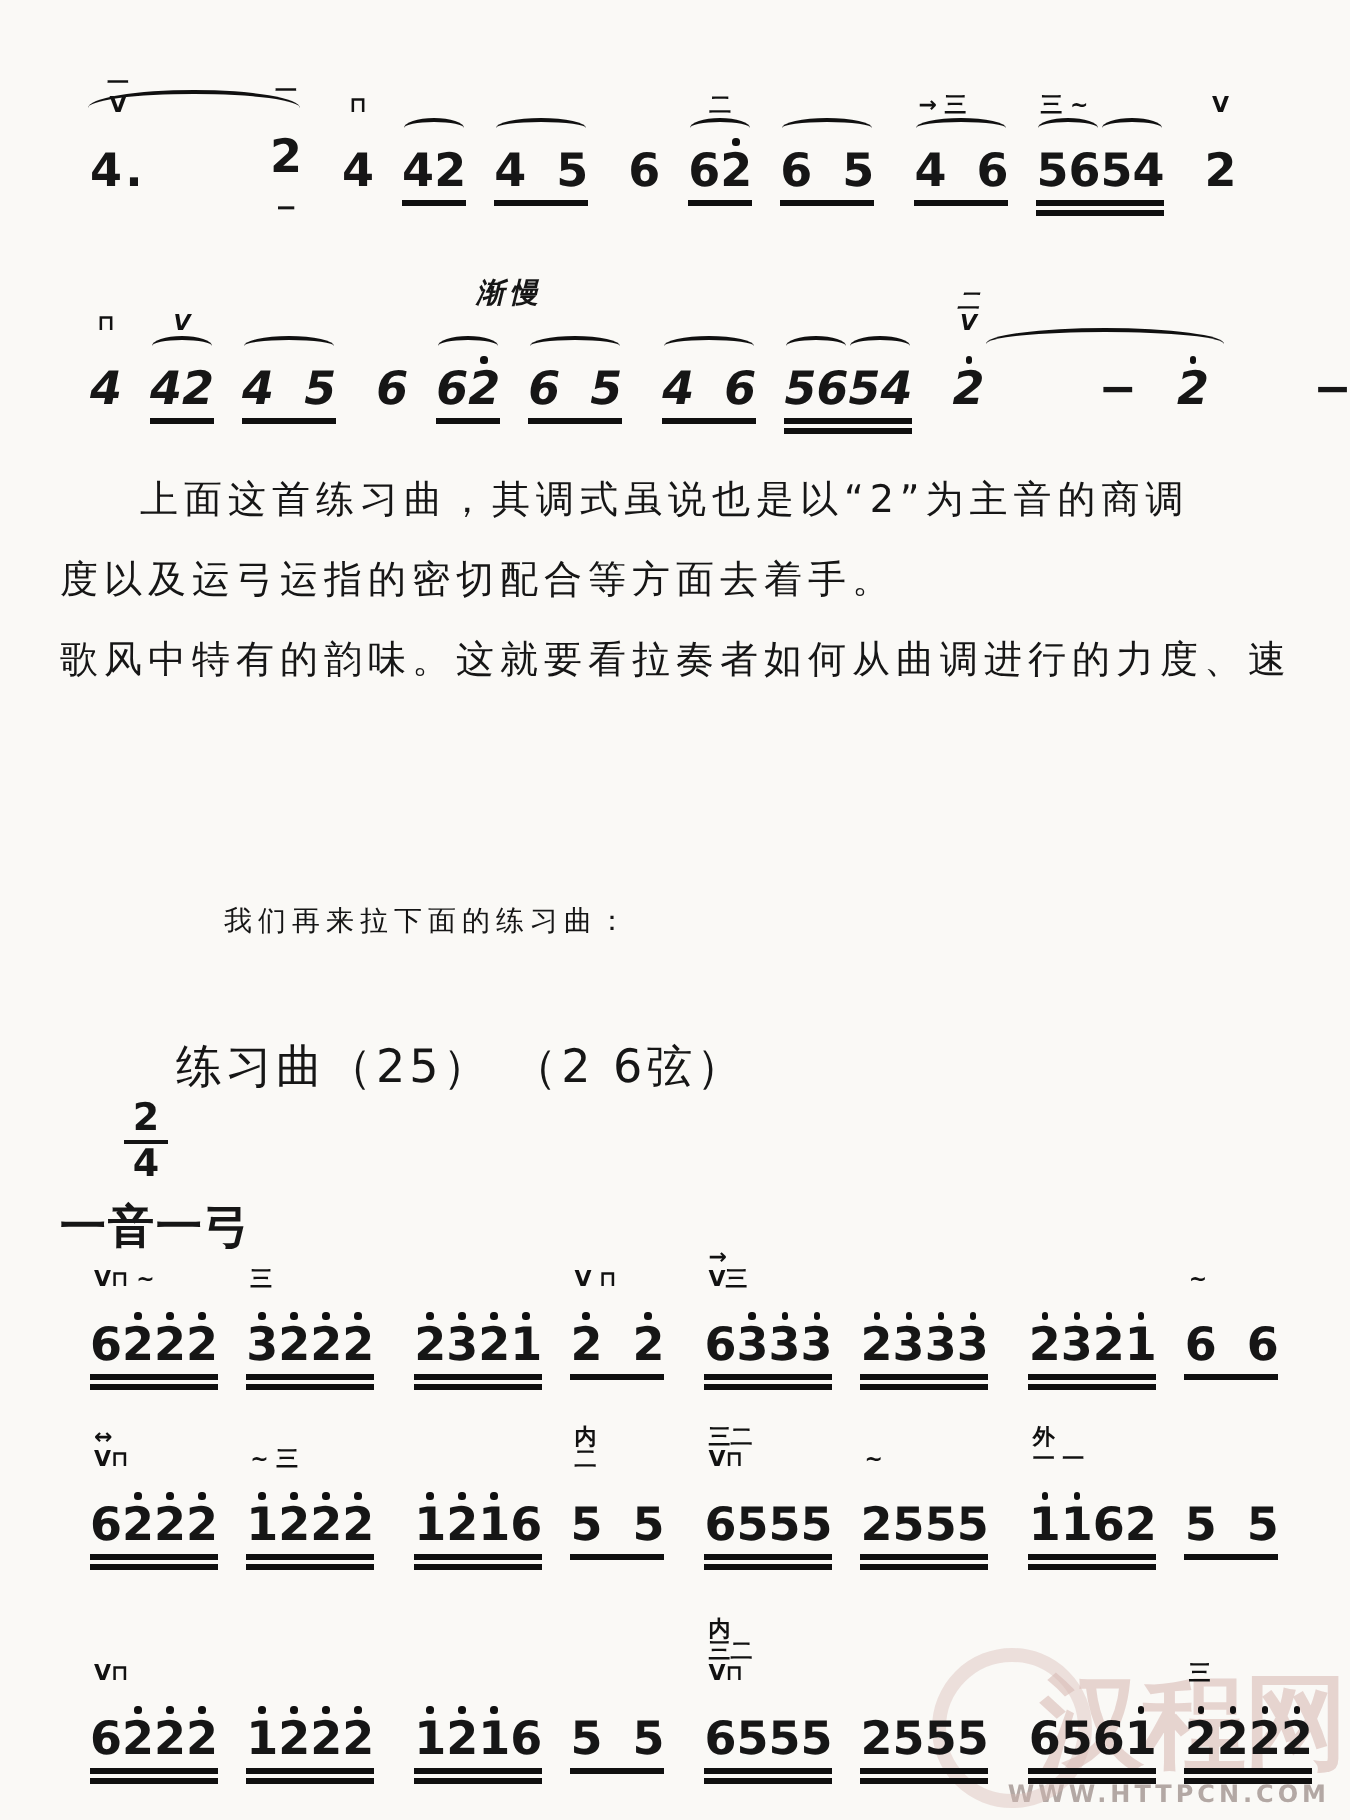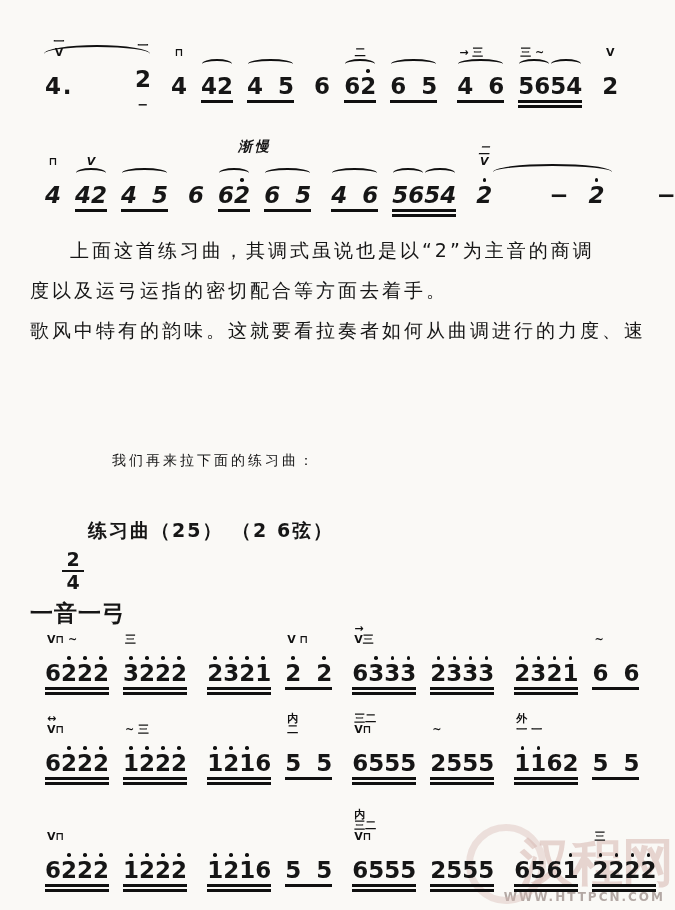--- a/index.html
+++ b/index.html
@@ -44,21 +44,21 @@
   .l2{top:168px;width:600px;font-style:italic;}
   .l3{top:646px;width:612px;}
   .l4{top:736px;width:614px;}
   .l5{top:843px;width:620px;}
   
   .para{position:absolute;left:30px;width:624px;z-index:2;}
   .p1{top:230px;}
   .pline{font-size:19px;line-height:40px;letter-spacing:3px;white-space:nowrap;}
   .pline.indent{padding-left:40px;}
   .p2{position:absolute;left:88px;top:452px;font-size:14px;letter-spacing:3px;white-space:nowrap;z-index:2;margin-left:24px;}
-  .title{position:absolute;left:88px;top:518px;font-size:19px;font-weight:bold;letter-spacing:2px;z-index:2;}
+  .title{position:absolute;left:88px;top:518px;font-size:23px;font-weight:normal;letter-spacing:2px;z-index:2;}
   .ts{position:absolute;left:62px;top:550px;width:22px;text-align:center;font-weight:bold;
       font-size:19px;line-height:19px;z-index:2;}
   .ts .tsline{border-top:2.5px solid #141414;margin:1px 0;}
   .bowlabel{position:absolute;left:30px;top:598px;font-size:23px;font-weight:bold;letter-spacing:1px;z-index:2;}
   
   .wm{position:absolute;right:2px;bottom:6px;z-index:1;text-align:right;}
   .wm .chars{font-size:52px;line-height:52px;font-weight:bold;color:rgba(216,186,181,0.60);
              letter-spacing:-1px;white-space:nowrap;}
   .wm .circle{position:absolute;left:-38px;top:-12px;width:66px;height:66px;border-radius:50%;
               border:7px solid rgba(216,186,181,0.45);}

